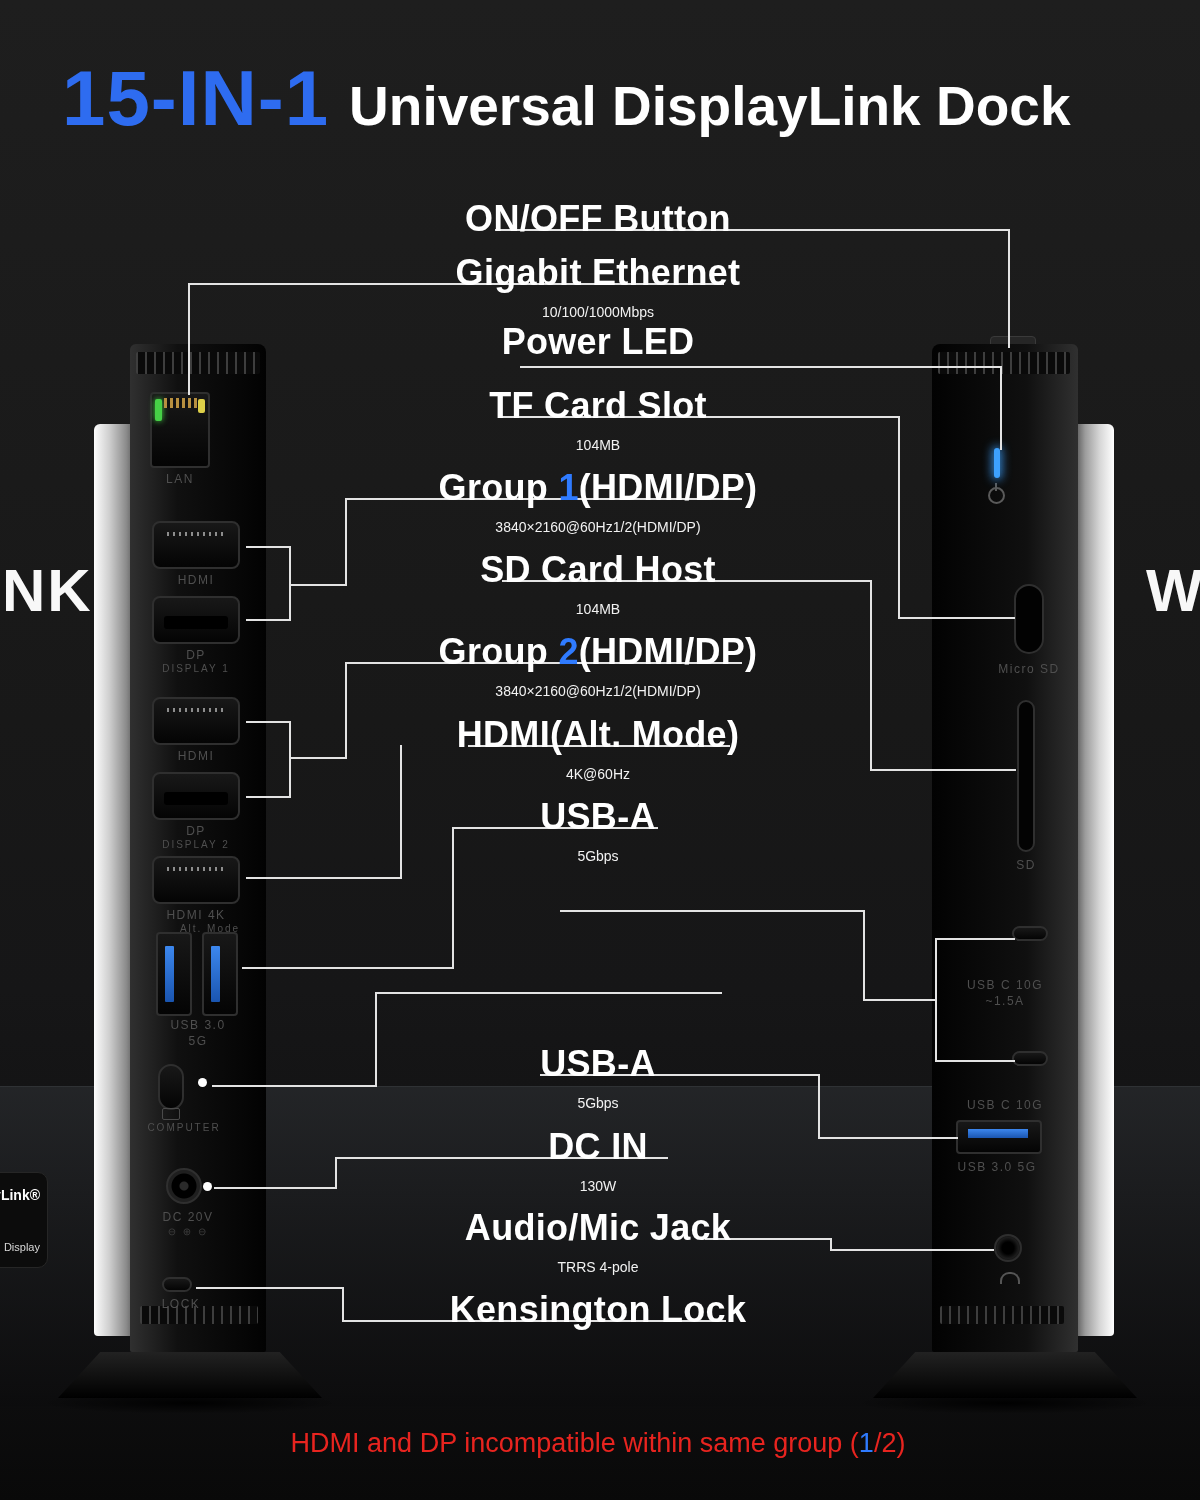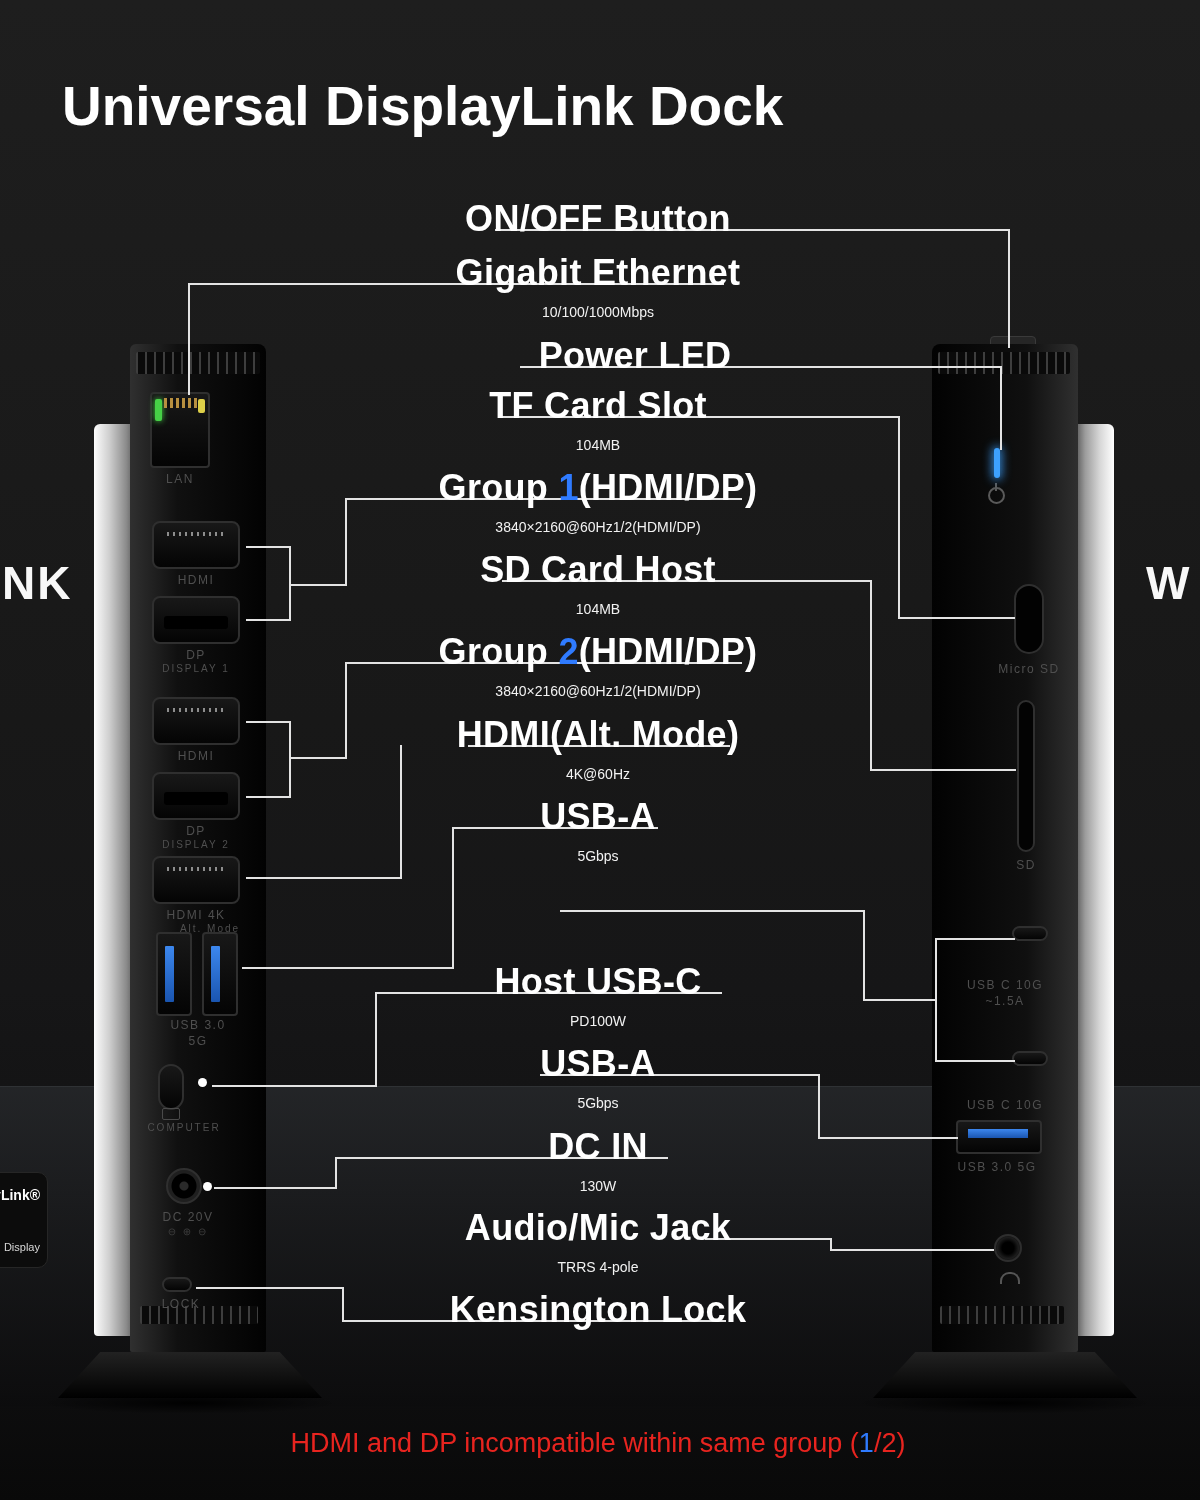--- a/index.html
+++ b/index.html
@@ -40,21 +40,21 @@
         border-radius:8px;box-sizing:border-box;}
   .pins{position:absolute;left:16%;top:9px;width:68%;height:4px;
         background:repeating-linear-gradient(90deg,#8d8d8d 0 2px,transparent 2px 6px);}
   .slot-inner{position:absolute;left:12%;top:42%;width:76%;height:28%;background:#000;border-radius:3px;}
   .usbv-tab{position:absolute;left:7px;top:12px;width:9px;height:56px;border-radius:1px;
             background:linear-gradient(#3c87ee,#1a55b0);}
   .usbh-tab{position:absolute;left:10px;top:7px;width:60px;height:9px;
             background:linear-gradient(#3c87ee,#1a55b0);}
   .plabel{position:absolute;color:#4f4f4f;font-size:12px;letter-spacing:1.5px;text-align:center;z-index:8;white-space:nowrap;}
   .plabel.sm{font-size:10px;letter-spacing:2px;}
-  .brand{position:absolute;color:#f8f8f8;font-weight:bold;font-size:46px;letter-spacing:2px;z-index:9;}
+  .brand{position:absolute;color:#f8f8f8;font-weight:bold;font-size:60px;letter-spacing:2px;z-index:9;}
   .badge{position:absolute;left:-18px;top:1172px;width:66px;height:96px;background:#0c0c0c;border:1px solid #262626;
          border-radius:10px;display:flex;flex-direction:column;justify-content:space-between;
          padding:14px 7px;box-sizing:border-box;text-align:right;z-index:9;}
   .badge .b1{font-size:14px;font-weight:bold;color:#fff;}
   .badge .b2{font-size:11px;color:#d8d8d8;}
 
   .pwr-btn{position:absolute;left:990px;top:336px;width:44px;height:10px;background:#262626;
            border:1px solid #3a3a3a;border-radius:4px 4px 0 0;}
   .pled{position:absolute;left:994px;top:448px;width:6px;height:30px;background:#3da1ff;border-radius:3px;
         box-shadow:0 0 10px 2px rgba(61,161,255,.8);z-index:8;}
@@ -75,20 +75,21 @@
 </style>
 </head>
 <body>
 
 <div class="stage">
 
   <div class="floor"></div>
   <div class="seam"></div>
 
   <div class="title">
+    <span class="big">15-IN-1</span>
     <span class="rest">Universal DisplayLink Dock</span>
   </div>
 
   <div class="shadow" style="left:40px;"></div>
   <div class="stand" style="left:58px;"></div>
   <div class="silver-l"></div>
   <div class="face-l"></div>
   <div class="vent" style="left:136px;top:352px;width:124px;height:22px;"></div>
   <div class="vent" style="left:140px;top:1306px;width:118px;height:18px;"></div>
 
@@ -256,21 +257,21 @@
   <i class="line" style="left:342px;top:1287px;width:2px;height:35px;"></i>
   <i class="line" style="left:196px;top:1287px;width:148px;height:2px;"></i>
 
   <div class="callout" style="top:198px;">
     <div class="t"><span>ON/OFF Button</span><span class="accent"></span><span></span></div>
   </div>
   <div class="callout" style="top:252px;">
     <div class="t"><span>Gigabit Ethernet</span><span class="accent"></span><span></span></div>
     <div class="s">10/100/1000Mbps</div>
   </div>
-  <div class="callout" style="top:335px;margin-left:37px;">
+  <div class="callout" style="top:321px;">
     <div class="t"><span>Power LED</span><span class="accent"></span><span></span></div>
   </div>
   <div class="callout" style="top:385px;">
     <div class="t"><span>TF Card Slot</span><span class="accent"></span><span></span></div>
     <div class="s">104MB</div>
   </div>
   <div class="callout" style="top:467px;">
     <div class="t"><span>Group </span><span class="accent">1</span><span>(HDMI/DP)</span></div>
     <div class="s">3840×2160@60Hz1/2(HDMI/DP)</div>
   </div>
@@ -283,24 +284,20 @@
     <div class="s">3840×2160@60Hz1/2(HDMI/DP)</div>
   </div>
   <div class="callout" style="top:714px;">
     <div class="t"><span>HDMI(Alt. Mode)</span><span class="accent"></span><span></span></div>
     <div class="s">4K@60Hz</div>
   </div>
   <div class="callout" style="top:796px;">
     <div class="t"><span>USB-A</span><span class="accent"></span><span></span></div>
     <div class="s">5Gbps</div>
   </div>
-  <div class="callout" style="top:961px;">
-    <div class="t"><span>Host USB-C</span><span class="accent"></span><span></span></div>
-    <div class="s">PD100W</div>
-  </div>
   <div class="callout" style="top:1043px;">
     <div class="t"><span>USB-A</span><span class="accent"></span><span></span></div>
     <div class="s">5Gbps</div>
   </div>
   <div class="callout" style="top:1126px;">
     <div class="t"><span>DC IN</span><span class="accent"></span><span></span></div>
     <div class="s">130W</div>
   </div>
   <div class="callout" style="top:1207px;">
     <div class="t"><span>Audio/Mic Jack</span><span class="accent"></span><span></span></div>

